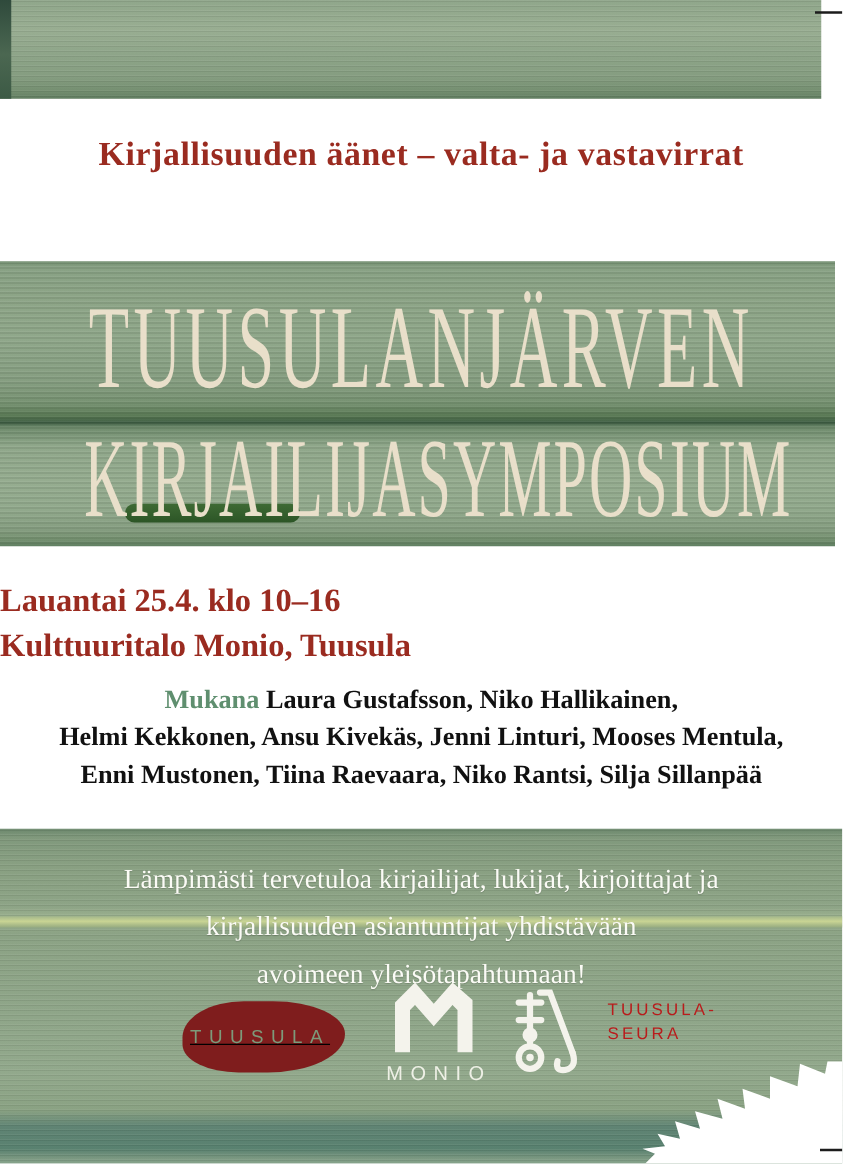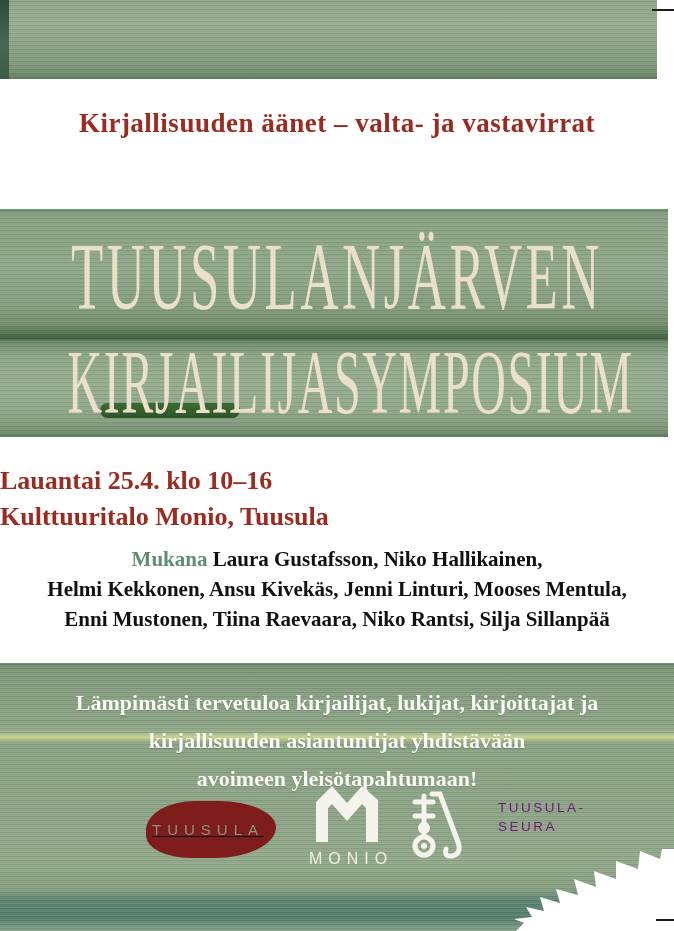--- a/index.html
+++ b/index.html
@@ -75,21 +75,21 @@
       #69866a 0px,#7e977a 7px,#879e80 30px,#8ba284 62px,
       #97ad8b 70px,#8aa183 84px,#8da487 150px,#90a78a 196px,
       #88a081 225px,#5d8271 238px,#567f6d 256px,#79977f 264px,#86a38b 268px);
   }
   .highlight-stripe{
     position:absolute;top:70px;left:0;width:100%;height:9px;
     background:linear-gradient(180deg,#a3b78b 0%,#c9d494 45%,#96ab80 100%);
   }
   .welcome-block{
     position:absolute;top:684px;left:0;width:100%;text-align:center;
-    font-weight:bold;font-size:22px;line-height:38px;color:#fbfbf6;
+    font-weight:normal;font-size:22px;line-height:38px;color:#fbfbf6;
     text-shadow:0 1px 1px rgba(0,0,0,0.18);
   }
   
   .tuusula-logo{
     position:absolute;left:146px;top:801px;width:130px;height:57px;
     background:#7f1d1d;display:flex;align-items:center;justify-content:flex-start;
     border-radius:46% 54% 58% 42% / 62% 56% 66% 48%;
     text-decoration:underline;
   }
   .tuusula-logo span{
@@ -101,21 +101,21 @@
   }
   .monio-word{
     font-family:"Liberation Sans",sans-serif;font-size:16px;
     letter-spacing:6px;color:#eef0e6;margin-top:4px;padding-left:5px;
   }
   .seura-logo{
     position:absolute;left:410px;top:790px;display:flex;align-items:flex-start;
   }
   .seura-text{
     font-family:"Liberation Sans",sans-serif;font-size:13.5px;
-    letter-spacing:2.5px;color:#701a75;line-height:19px;margin-left:26px;margin-top:8px;
+    letter-spacing:2.5px;color:#b91c1c;line-height:19px;margin-left:14px;margin-top:8px;
   }
   
   .torn-corner{position:absolute;right:0;bottom:0;width:210px;height:82px;}
   .bottom-right-dash{
     position:absolute;right:0;bottom:10px;width:18px;height:2px;background:#1c1c1c;
   }
 </style>
 </head>
 <body>
 

